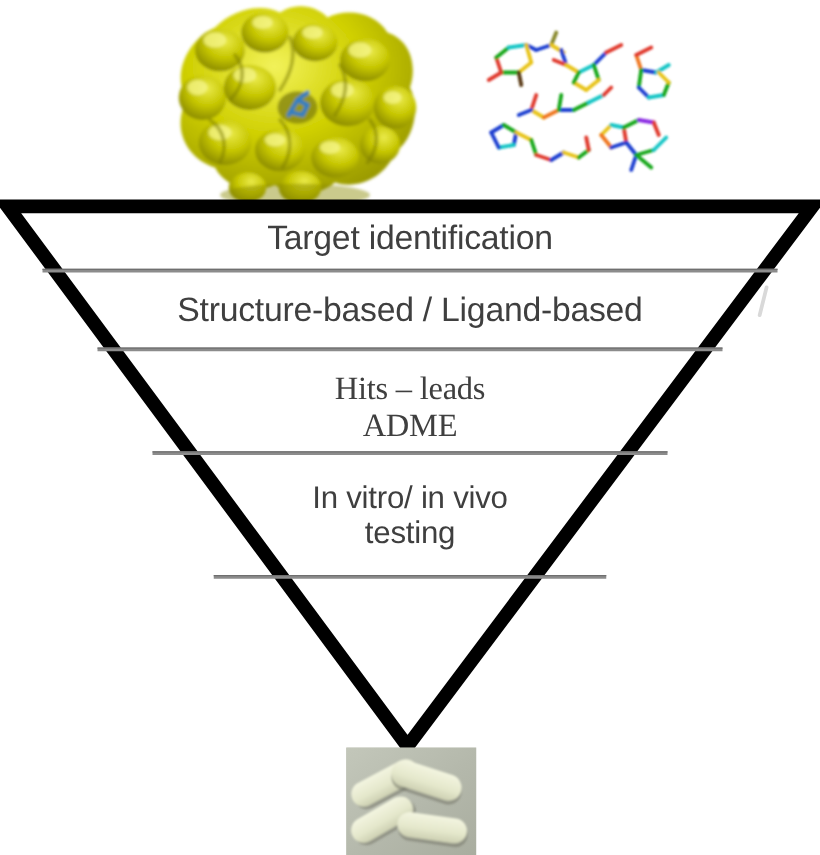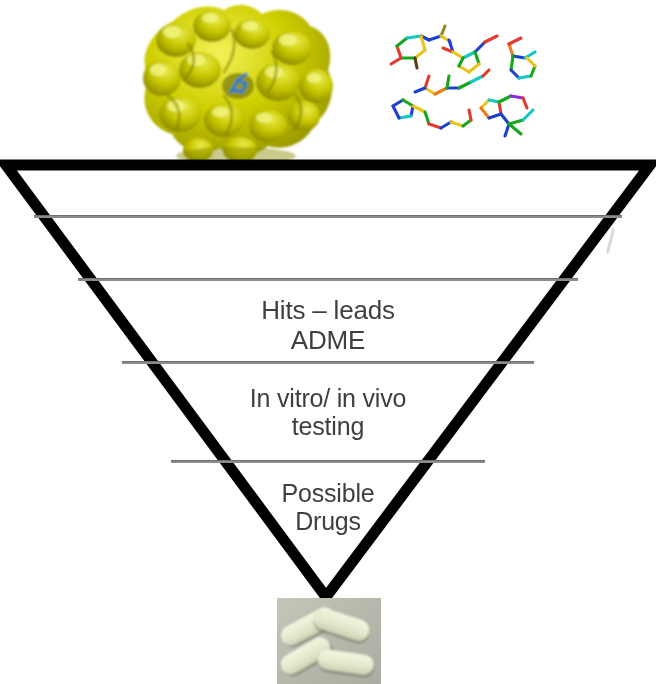--- a/index.html
+++ b/index.html
@@ -71,21 +71,21 @@
     text-align: center;
     color: #3f3f3f;
     font-family: "Liberation Sans", sans-serif;
     font-weight: 400;
     line-height: 1.12;
     white-space: pre-line;
     letter-spacing: -0.2px;
   }
   .stage-1 { top: 0px;   height: 54px; font-size: 27px; }
   .stage-2 { top: 54px;  height: 63px; font-size: 27px; }
-  .stage-3 { top: 117px; height: 91px; font-size: 26px; }
+  .stage-3 { top: 117px; height: 91px; font-size: 26px; font-family: Liberation Serif, serif; }
   .stage-4 { top: 200px; height: 98px; font-size: 25px; }
   .stage-5 { top: 299px; height: 90px; font-size: 25px; }
 
   
   .divider {
     position: absolute;
     height: 3px;
     background: #8c8c8c;
     border-top: 1px solid #6f6f6f;
     box-sizing: border-box;
@@ -300,31 +300,33 @@
   </div>
 
   <div class="divider" style="left:34px; top:215px; width:588px;"></div>
   <div class="divider" style="left:78px; top:278px; width:500px;"></div>
   <div class="divider" style="left:122px; top:361px; width:412px;"></div>
   <div class="divider" style="left:171px; top:460px; width:314px;"></div>
 
   <div class="scan-artifact"></div>
 
   <div class="stages">
+    <div class="stage stage-1">
+      <span>Target identification</span>
+    </div>
+    <div class="stage stage-2">
+      <span>Structure-based / Ligand-based</span>
+    </div>
     <div class="stage stage-3">
       <span>Hits – leads
 ADME</span>
     </div>
     <div class="stage stage-4">
       <span>In vitro/ in vivo
 testing</span>
-    </div>
-    <div class="stage stage-5">
-      <span>Possible
-Drugs</span>
     </div>
   </div>
 
   <div class="pills-photo">
     <svg width="104" height="86" viewBox="0 0 104 86" xmlns="http://www.w3.org/2000/svg">
       <defs>
         <linearGradient id="bgp" x1="0" y1="0" x2="1" y2="1">
           <stop offset="0%" stop-color="#c3c7ba"></stop>
           <stop offset="55%" stop-color="#b4b8ab"></stop>
           <stop offset="100%" stop-color="#a9ad9f"></stop>

